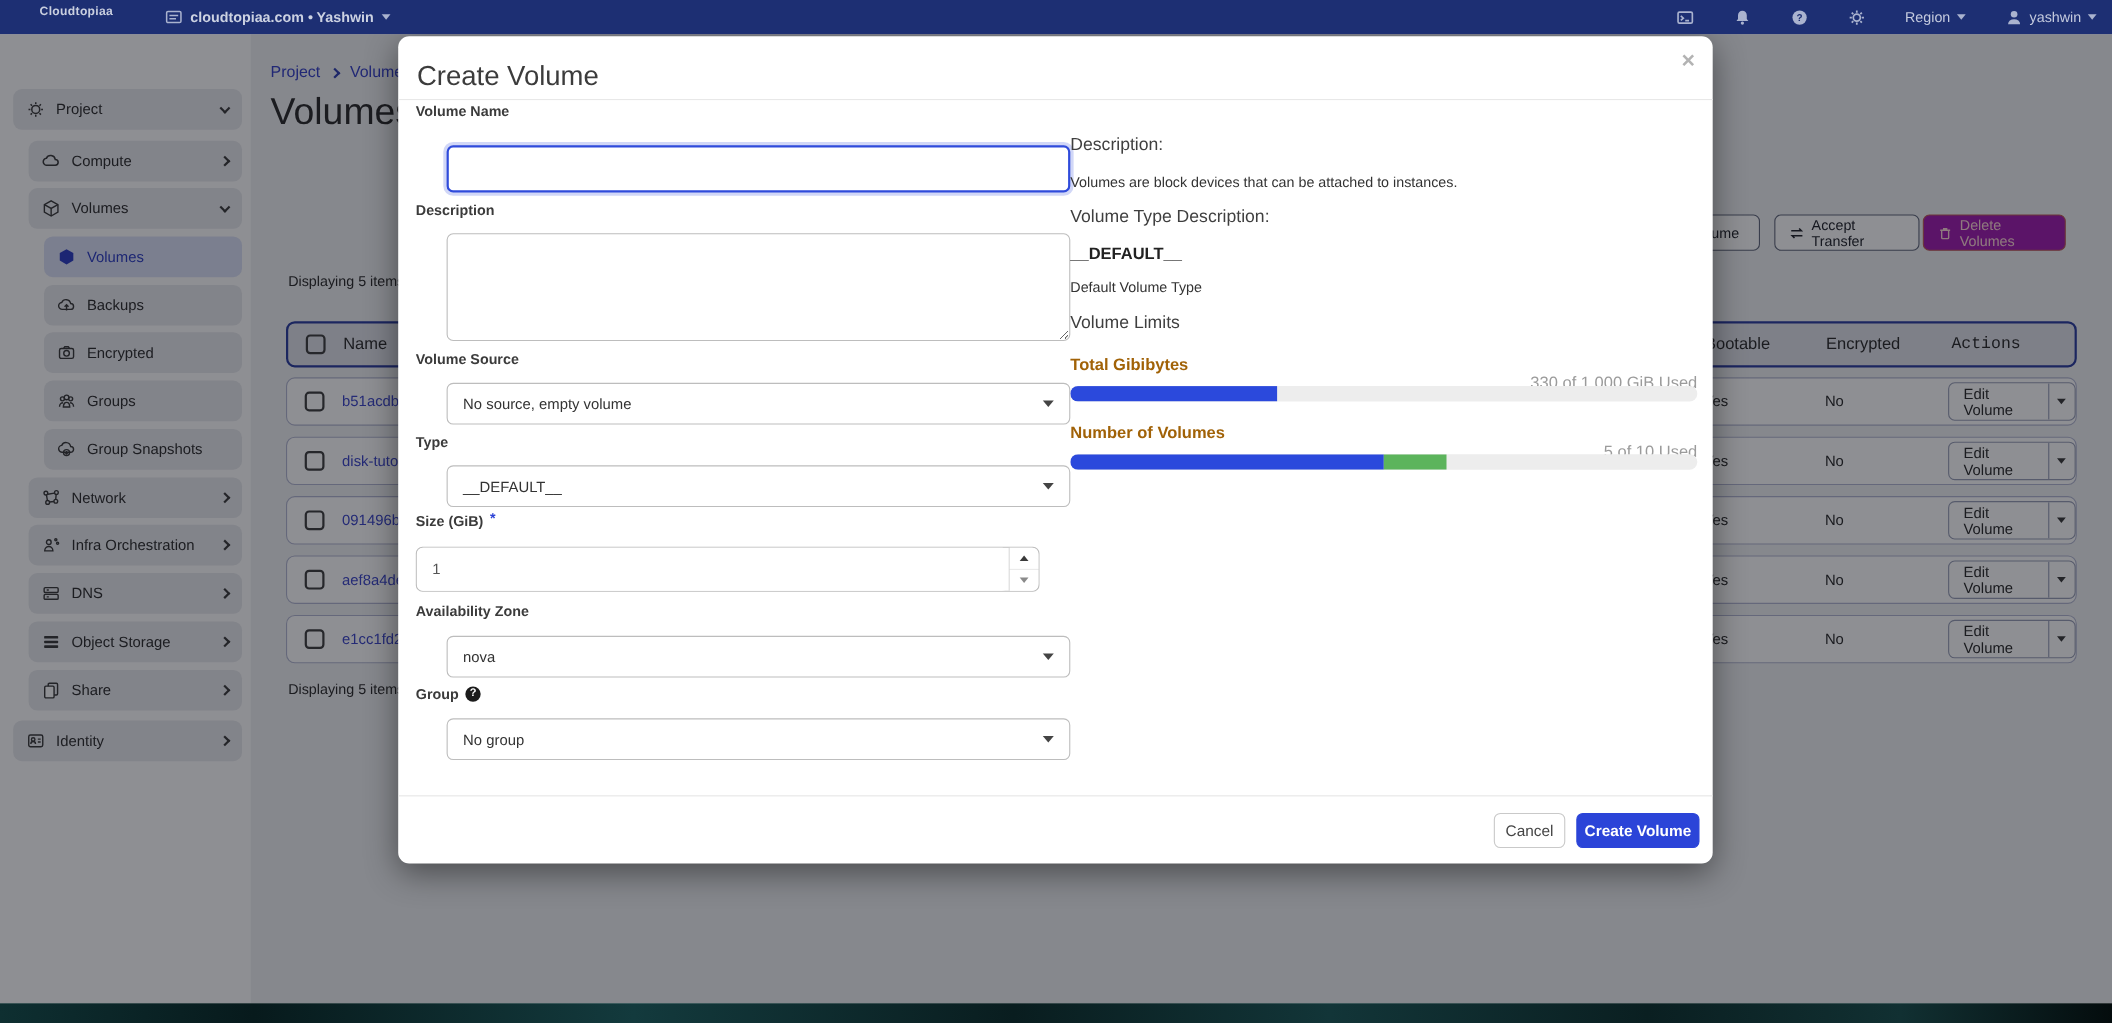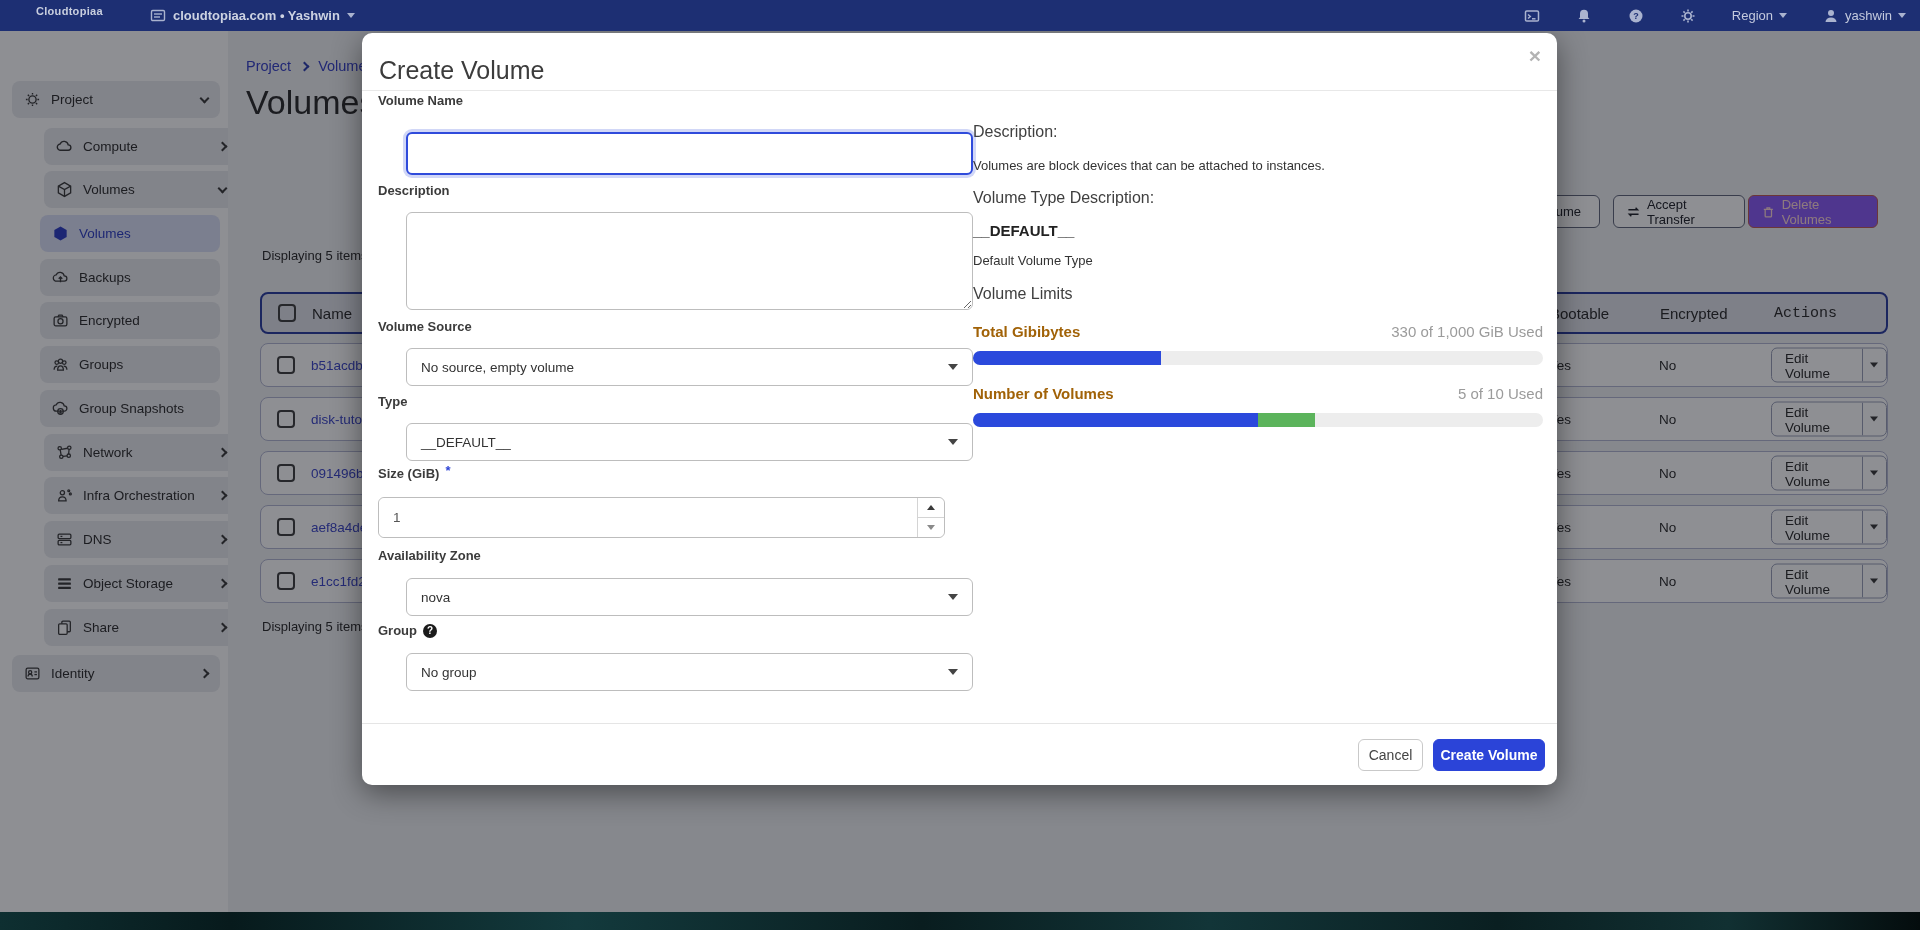--- a/index.html
+++ b/index.html
@@ -17,41 +17,41 @@
   .nav-right { position:absolute; right:14px; top:0; height:31px; display:flex; align-items:center; gap:36px; }
   .nav-right .grp { display:flex; align-items:center; gap:6px; color:#c4cade; font-size:13px; }
   .caret-dn { width:0; height:0; border-left:4px solid transparent; border-right:4px solid transparent;
               border-top:5px solid #aab3cf; display:inline-block; }
 
   
   .sidebar { position:absolute; left:0; top:31px; width:228px; height:881px; background:#ffffff; z-index:1; }
   .side-item { position:absolute; height:37px; border-radius:8px; background:#e9eaee; display:flex;
                align-items:center; gap:10px; padding:0 12px; color:#2e2e2e; font-size:13.5px; cursor:pointer; }
   .side-item.l1 { left:12px; width:208px; }
-  .side-item.l2 { left:44px; width:194px; }
+  .side-item.l2 { left:26px; width:194px; }
   .side-item.l3 { left:40px; width:180px; }
   .side-item.active { background:#dde2f7; color:#2e3ec4; }
   .sicon { width:17px; height:17px; color:#3a3a3a; flex:0 0 auto; }
   .side-item.active .sicon { color:#2e3ec4; }
   .sicon svg { width:100%; height:100%; }
   .chev { margin-left:auto; width:7px; height:7px; border-right:2px solid #3c3c3c; border-bottom:2px solid #3c3c3c; }
   .chev.right { transform:rotate(-45deg); }
   .chev.down  { transform:rotate(45deg); margin-top:-3px; }
 
   
   .content { position:absolute; left:228px; top:31px; width:1692px; height:881px; background:#f1f2f4; z-index:1; }
   .breadcrumb { position:absolute; left:18px; top:27px; font-size:14.5px; display:flex; align-items:center; gap:10px; }
   .breadcrumb a { color:#3742c8; text-decoration:none; }
   .bc-sep { width:7px; height:7px; border-right:2.5px solid #2f3fb0; border-top:2.5px solid #2f3fb0; transform:rotate(45deg); }
   .page-title { position:absolute; left:18px; top:52px; font-size:34px; color:#2c2c2c; font-weight:400; }
 
   .toolbar-btn { position:absolute; top:164px; height:33px; border-radius:6px; border:1px solid #62687c; background:#fff;
                  font-size:13px; color:#22242b; display:flex; align-items:center; gap:7px; padding:0 13px; cursor:pointer; }
   .toolbar-btn svg { width:14px; height:14px; }
-  .toolbar-btn.danger { background:#8b5cf6; border-color:#c15b58; color:#ffd8d8;align-items:center; }
+  .toolbar-btn.danger { background:#a21caf; border-color:#c15b58; color:#ffd8d8;align-items:center; }
 
   .disp { position:absolute; left:34px; font-size:13px; color:#2b2b2b; }
   .tcard { position:absolute; left:32px; width:1628px; border-radius:8px; background:#fff; border:1px solid #b4b8d2; }
   .tcard.thead { top:261px; height:42px; background:#e2e3ea; border:2px solid #2c3da0; }
   .trow { height:44px; }
   .cbx { position:absolute; left:16px; top:50%; margin-top:-9px; width:18px; height:18px; border:2px solid #3f3f3f;
          border-radius:4px; background:transparent; cursor:pointer; }
   .cell { position:absolute; top:50%; transform:translateY(-50%); font-size:13.5px; color:#2c2c2c; white-space:nowrap; }
   .cell.h { font-size:15px; }
   .cell.name { left:50px; } .cell.boot { left:1288px; } .cell.enc { left:1398px; } .cell.act { left:1512px;font-family:Liberation Mono, monospace; }
@@ -96,21 +96,21 @@
   .spin .sbtn:first-child { border-bottom:1px solid #d4d4d4; border-radius:0 6px 0 0; }
   .spin .sbtn:last-child { border-radius:0 0 6px 0; }
   .tri-up { width:0; height:0; border-left:4px solid transparent; border-right:4px solid transparent; border-bottom:5px solid #3a3a3a; }
   .tri-dn { width:0; height:0; border-left:4px solid transparent; border-right:4px solid transparent; border-top:5px solid #8a8a8a; }
 
   .rcol { position:absolute; left:611px; width:570px; }
   .rhead { position:absolute; font-size:16px; color:#3f3f3f; font-weight:400; }
   .rbody { position:absolute; font-size:13px; color:#333; }
   .rbold { position:absolute; font-size:15px; font-weight:bold; color:#222; }
   .limit-lbl { position:absolute; font-size:15px; font-weight:bold; color:#a16207; }
-  .limit-use { position:absolute; right:14px; font-size:15px; color:#9b9b9b; }
+  .limit-use { position:absolute; right:14px; font-size:15px; color:#9b9b9b;margin-top:17px; }
   .pbar { position:absolute; left:611px; width:570px; height:14px; background:#ededed; border-radius:7px; overflow:hidden; }
   .pseg { display:block; float:left; height:100%; }
 
   .m-btn { position:absolute; top:706px; height:32px; border-radius:6px; font-size:14px; display:flex; align-items:center;
            justify-content:center; cursor:pointer; }
   .m-btn.cancel { left:996px; width:65px; background:#fff; border:1px solid #c9c9c9; color:#444; }
   .m-btn.submit { left:1071px; width:112px; background:#2b44d8; border:1px solid #2b44d8; color:#fff; font-weight:bold; }
 </style>
 </head>
 <body>

